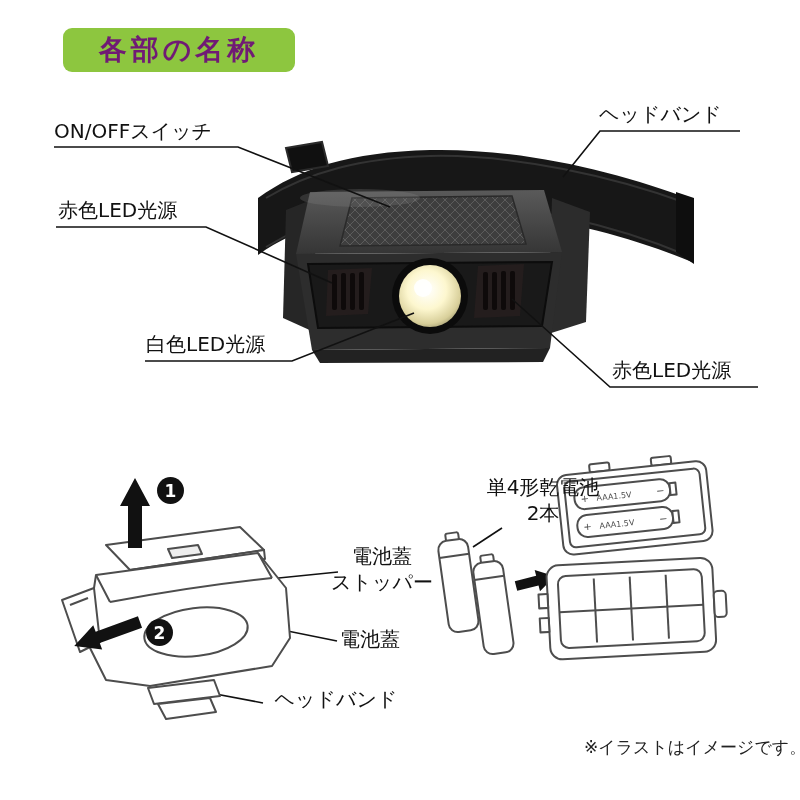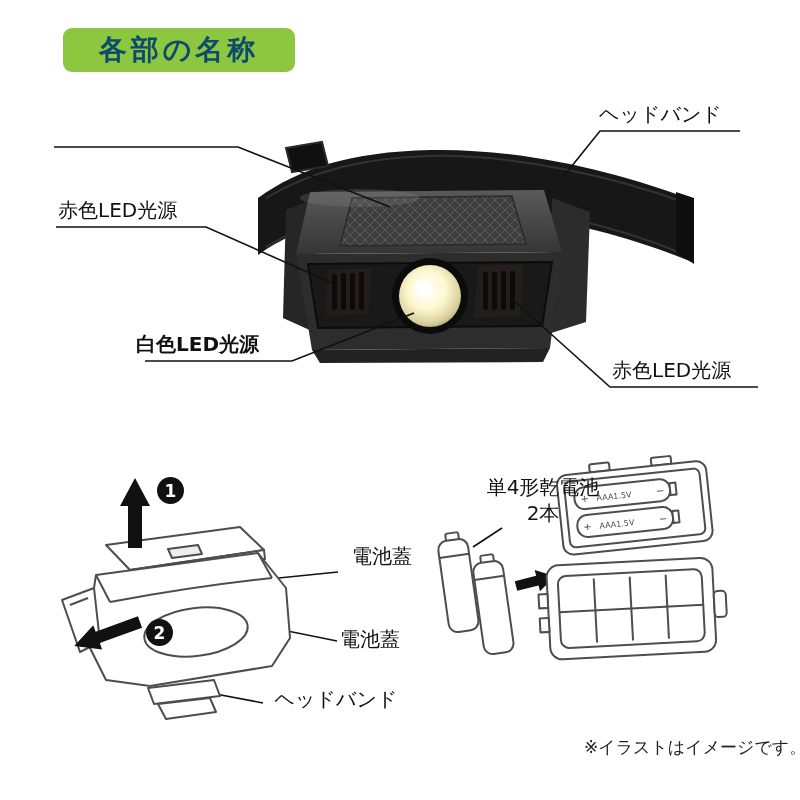--- a/index.html
+++ b/index.html
@@ -4,21 +4,21 @@
 <style>
   html,body{margin:0;padding:0;background:#ffffff;}
   #stage{
     position:relative;width:800px;height:800px;background:#ffffff;overflow:hidden;
     font-family:"DejaVu Sans","Liberation Sans",sans-serif;color:#111;
   }
   #art{position:absolute;left:0;top:0;}
   .banner{
     position:absolute;left:63px;top:28px;width:232px;height:44px;
     background:#8dc63f;border-radius:9px;display:flex;align-items:center;justify-content:center;
-    color:#0c4a6e;font-size:28px;font-weight:bold;letter-spacing:4px;
+    color:#701a75;font-size:28px;font-weight:bold;letter-spacing:4px;
   }
   .label{position:absolute;font-size:20px;font-weight:500;color:#111;white-space:nowrap;line-height:26px;}
   .label.center{text-align:center;white-space:normal;}
   .label span{display:block;}
   .stepnum{
     position:absolute;width:27px;height:27px;border-radius:50%;background:#111;color:#fff;
     display:flex;align-items:center;justify-content:center;font-size:17px;font-weight:bold;
   }
   .note{position:absolute;font-size:17px;color:#222;white-space:nowrap;}
 </style>
@@ -163,30 +163,32 @@
         <rect x="-9" y="28" width="9" height="14"></rect>
         <rect x="-9" y="52" width="9" height="14"></rect>
       </g>
     </g>
   </svg>
 
   <div class="banner">
     <span>各部の名称</span>
   </div>
 
+  <div class="label" style="left:54px;top:118px;">ON/OFFスイッチ</div>
   <div class="label" style="left:599px;top:101px;">ヘッドバンド</div>
   <div class="label" style="left:58px;top:197px;">赤色LED光源</div>
-  <div class="label" style="left:136px;top:331px;font-weight:bold;">白色LED光源</div>
+  <div class="label" style="left:146px;top:331px;">白色LED光源</div>
   <div class="label" style="left:612px;top:357px;">赤色LED光源</div>
 
   <div class="stepnum" style="left:157px;top:477px;">1</div>
   <div class="stepnum" style="left:146px;top:619px;">2</div>
 
   <div class="label center" style="left:330px;top:543px;width:104px;">
     <span>電池蓋</span>
+    <span>ストッパー</span>
   </div>
   <div class="label" style="left:340px;top:626px;">電池蓋</div>
   <div class="label center" style="left:266px;top:686px;width:140px;">
     <span>ヘッドバンド</span>
   </div>
   <div class="label center" style="left:468px;top:474px;width:150px;">
     <span>単4形乾電池</span>
     <span>2本</span>
   </div>
 

